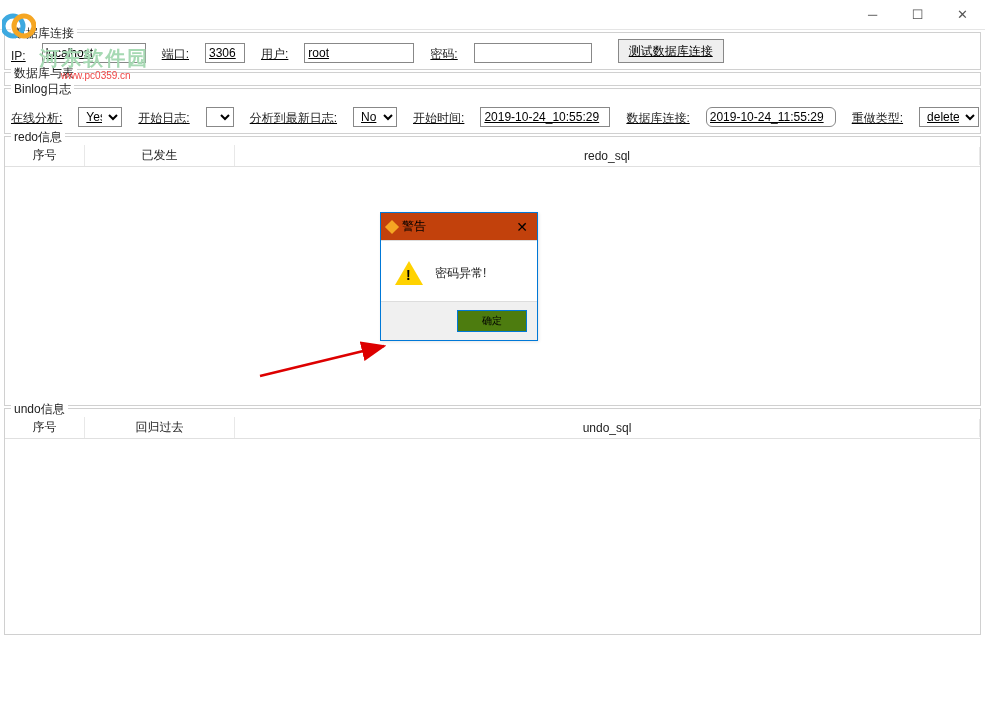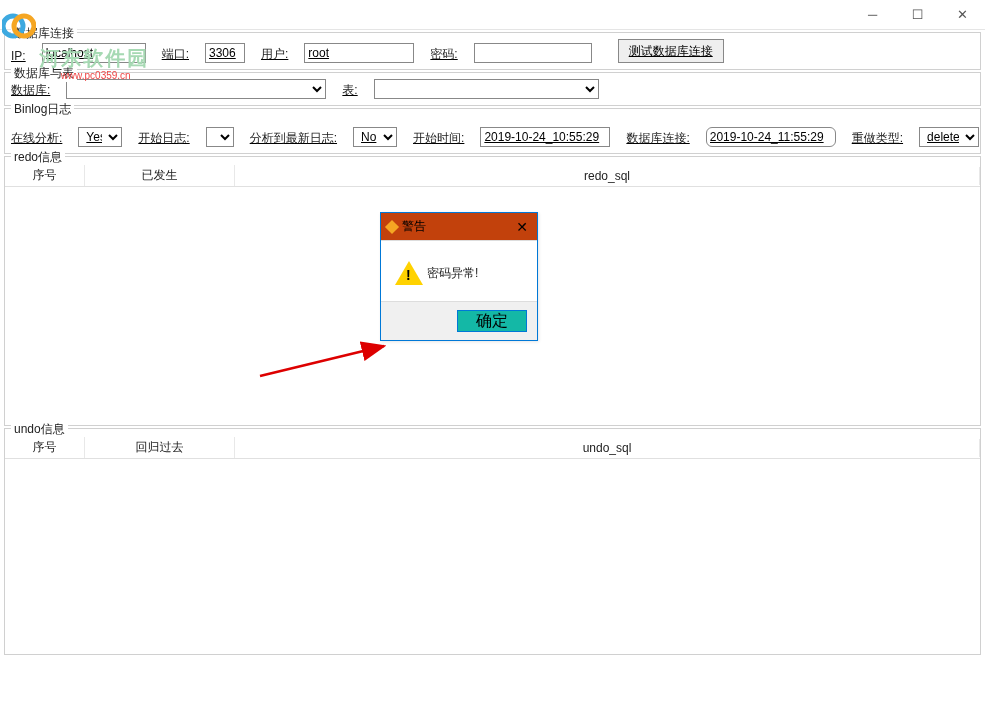--- a/index.html
+++ b/index.html
@@ -31,26 +31,26 @@
 
 .redo-body { height: 238px; }
 .undo-body { height: 195px; }
 
 
 .dialog { position: absolute; top: 212px; left: 380px; width: 158px; border: 1px solid #0078d7; background: #f0f0f0; z-index: 50; box-shadow: 1px 1px 3px rgba(0,0,0,0.1);}
 .dlg-title { height: 28px; display:flex; align-items:center; justify-content:space-between; padding: 0 6px; background:#c2410c; border-bottom:1px solid #ddd;}
 .dlg-title-left { display:flex; align-items:center; gap:5px; font-size:12px;}
 .diamond { width:10px; height:10px; background:#f5a623; transform: rotate(45deg); display:inline-block; }
 .dlg-close { font-size:14px; cursor:default; padding:0 3px;}
-.dlg-body { padding: 20px 10px 16px 10px; display:flex; align-items:center; gap:4px; background:#fff;}
+.dlg-body { padding: 20px 10px 16px 10px; display:flex; align-items:center; gap:12px; background:#fff;}
 .warn-icon { width:0; height:0; border-left:14px solid transparent; border-right:14px solid transparent; border-bottom:24px solid #ffd200; position:relative; margin-left:4px;}
 .warn-icon::after { content:"!"; position:absolute; left:-3px; top:6px; font-weight:bold; font-size:14px; color:#000;}
 .dlg-msg { font-size:12px; color:#222;}
 .dlg-foot { display:flex; justify-content:flex-end; padding:8px 10px; background:#f0f0f0; border-top:1px solid #ddd;}
-.dlg-btn { width:70px; height:22px; border:1px solid #0078d7; background:#14b8a6; font-size:16px; cursor:default;}
+.dlg-btn { width:70px; height:22px; border:1px solid #0078d7; background:#4d7c0f; font-size:10px; cursor:default;}
 
 
 .arrow { position:absolute; top:340px; left:258px; z-index:40; pointer-events:none;}
 
 </style>
 </head>
 <body>
 
 <div class="watermark">
   <span class="logo">
@@ -79,26 +79,20 @@
     <span class="lbl">用户:</span>
     <input type="text" style="width: 110px;" value="root">
     <span class="lbl">密码:</span>
     <input type="text" style="width: 118px;" value="">
     <button class="btn" style="margin-left:10px">测试数据库连接</button>
   </div>
 </div>
 
 <div class="group">
   <span class="group-label">数据库与表</span>
-  <div class="row">
-    <span class="lbl">数据库:</span>
-    <select style="width:260px"></select>
-    <span class="lbl">表:</span>
-    <select style="width:225px"></select>
-  </div>
 </div>
 
 <div class="group">
   <span class="group-label">Binlog日志</span>
   <div class="row">
     <span class="lbl">在线分析:</span>
     <select style="width:44px"><option>Yes</option></select>
     <span class="lbl">开始日志:</span>
     <select style="width:190px"></select>
     <span class="lbl">分析到最新日志:</span>

